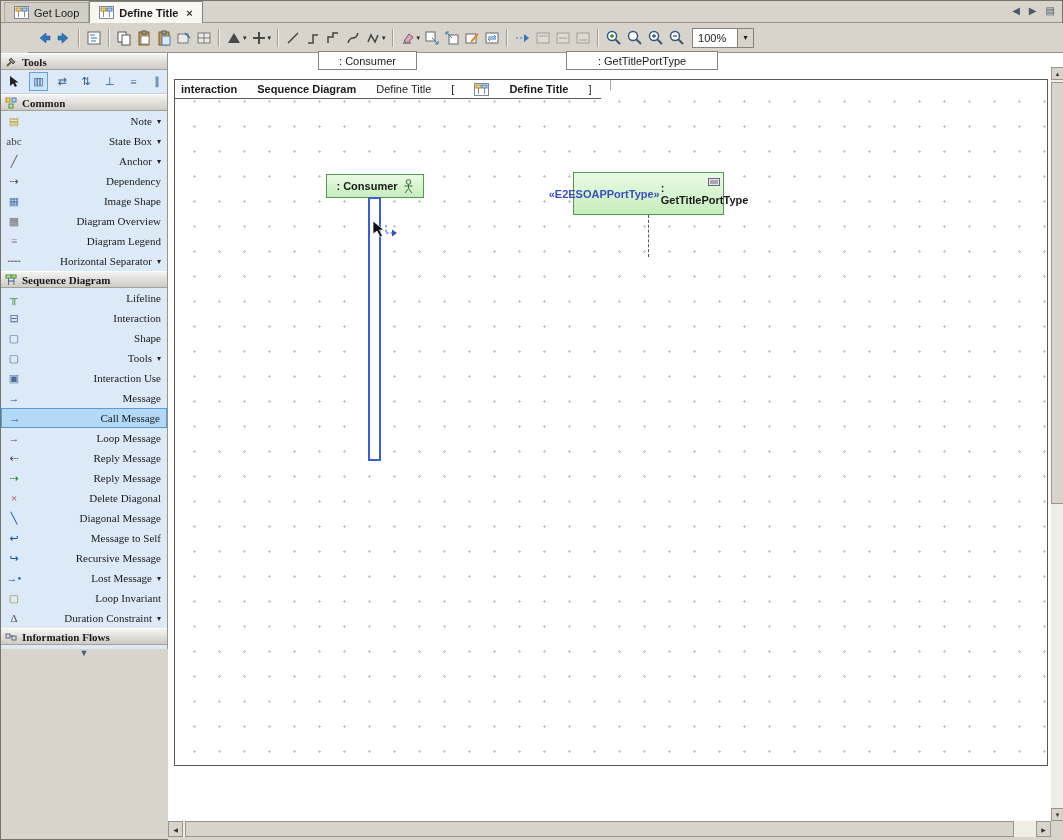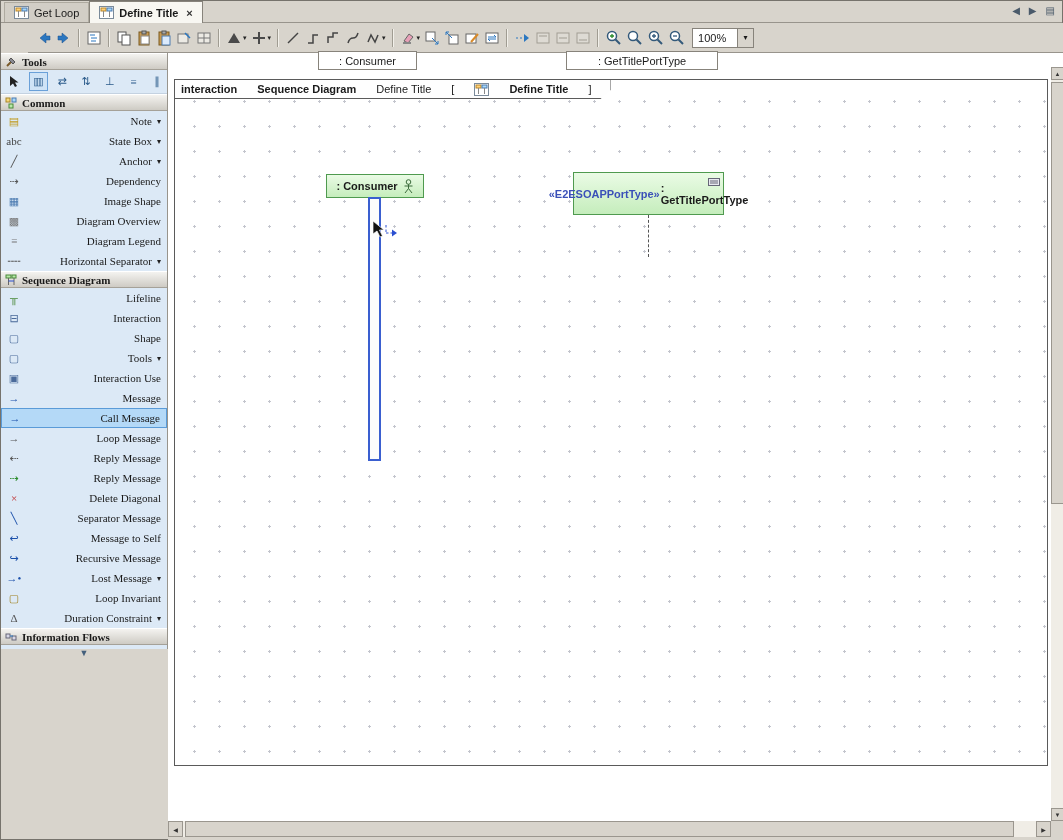--- a/index.html
+++ b/index.html
@@ -416,21 +416,21 @@
     <div class="tool-item">
         <span class="ticon" style="color:#2a8a2a">⇢</span>
         <span class="tlabel">Reply Message</span>
       </div>
     <div class="tool-item">
         <span class="ticon" style="color:#c03030">×</span>
         <span class="tlabel">Delete Diagonal</span>
       </div>
     <div class="tool-item">
         <span class="ticon" style="color:#1a4faa">╲</span>
-        <span class="tlabel">Separator Message</span>
+        <span class="tlabel">Diagonal Message</span>
       </div>
     <div class="tool-item">
         <span class="ticon" style="color:#1a4faa">↩</span>
         <span class="tlabel">Message to Self</span>
       </div>
     <div class="tool-item">
         <span class="ticon" style="color:#1a4faa">↪</span>
         <span class="tlabel">Recursive Message</span>
       </div>
     <div class="tool-item">

